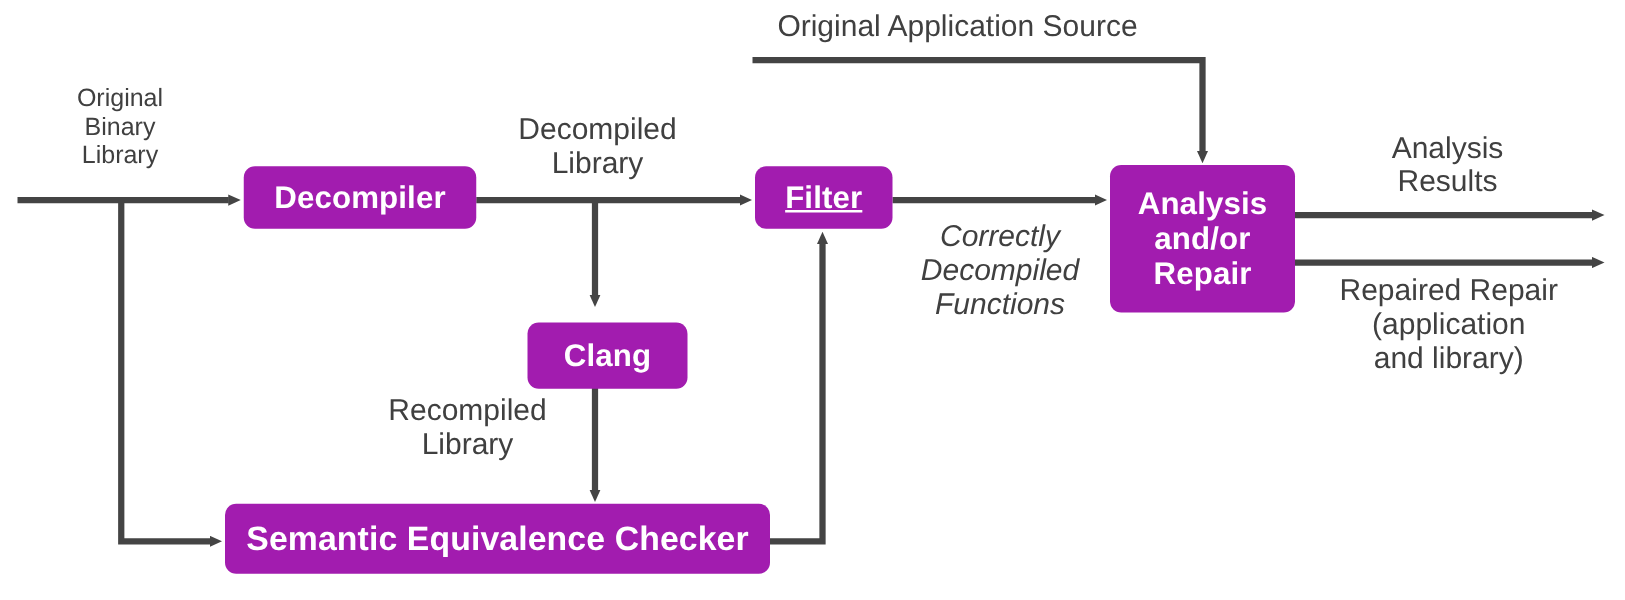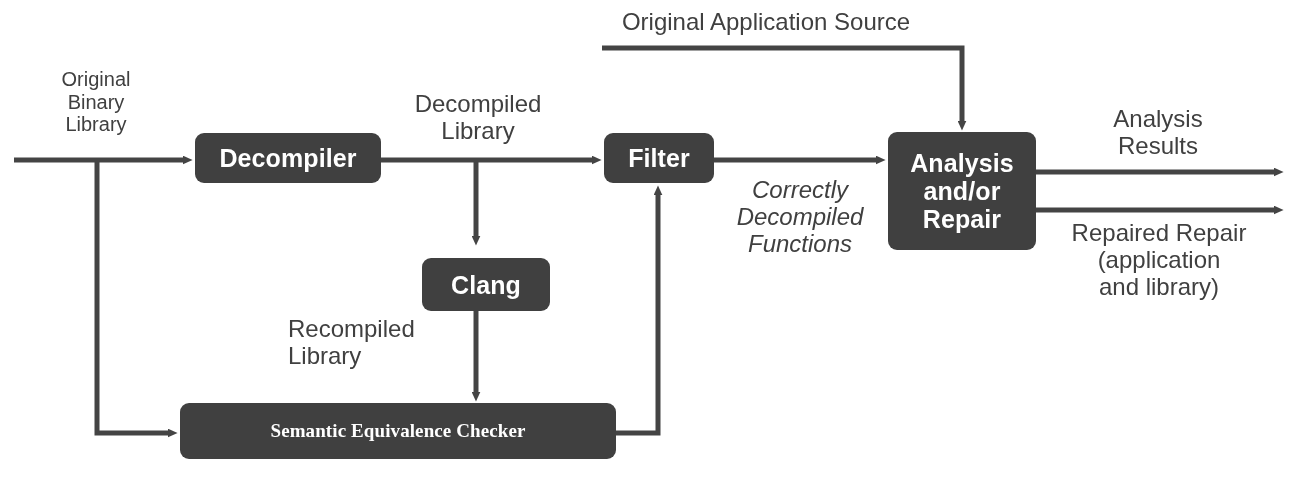--- a/index.html
+++ b/index.html
@@ -21,42 +21,42 @@
   #flow-svg {
     position: absolute;
     left: 0;
     top: 0;
     width: 1300px;
     height: 480px;
   }
   .node-box {
     position: absolute;
     box-sizing: border-box;
-    background: #404040;
+    background: #a21caf;
     border-radius: 9px;
     color: #ffffff;
     font-weight: bold;
     display: flex;
     align-items: center;
     justify-content: center;
     text-align: center;
     line-height: 1.12;
     letter-spacing: 0.1px;
     z-index: 3;
   }
   .edge-label {
     position: absolute;
     color: #404040;
     font-weight: normal;
     text-align: center;
     line-height: 1.13;
     white-space: pre-line;
     z-index: 2;
   }
-  .edge-label.align-right { text-align: left; }
+  .edge-label.align-right { text-align: center; }
 </style>
 </head>
 <body>
 
 <div id="diagram-root">
 
   <svg id="flow-svg" viewBox="0 0 1300 480" xmlns="http://www.w3.org/2000/svg">
     <defs>
       <marker id="arrow-r" markerWidth="10" markerHeight="9" refX="0.4" refY="4.5" orient="auto" markerUnits="userSpaceOnUse">
         <path d="M0,0 L10,4.5 L0,9 Z" fill="#444444"></path>
@@ -90,27 +90,27 @@
       <path d="M1036,172 L1274,172" marker-end="url(#arrow-r)"></path>
 
       <path d="M1036,210 L1274,210" marker-end="url(#arrow-r)"></path>
     </g>
   </svg>
 
   <div class="node-box" style="left:195px; top:133px; width:186px; height:50px; font-size:25px;">Decompiler</div>
 
   <div class="node-box" style="left:422px; top:258px; width:128px; height:53px; font-size:25px;">Clang</div>
 
-  <div class="node-box" style="left:604px; top:133px; width:110px; height:50px; font-size:25px;">Filter</div>
+  <div class="node-box" style="left:604px; top:133px; width:110px; height:50px; font-size:25px;text-decoration:underline;">Filter</div>
 
   <div class="node-box" style="left:888px; top:132px; width:148px; height:118px; font-size:25px; white-space:pre-line;">Analysis
 and/or
 Repair</div>
 
-  <div class="node-box" style="left:180px; top:403px; width:436px; height:56px; font-size:19px;font-family:Liberation Serif, serif;">Semantic Equivalence Checker</div>
+  <div class="node-box" style="left:180px; top:403px; width:436px; height:56px; font-size:27px;">Semantic Equivalence Checker</div>
 
   <div class="edge-label" style="left:20px; top:68px; width:152px; font-size:20px;">Original
 Binary
 Library</div>
 
   <div class="edge-label" style="left:392px; top:90px; width:172px; font-size:24px;">Decompiled
 Library</div>
 
   <div class="edge-label" style="left:596px; top:8px; width:340px; font-size:24px;">Original Application Source</div>
 

